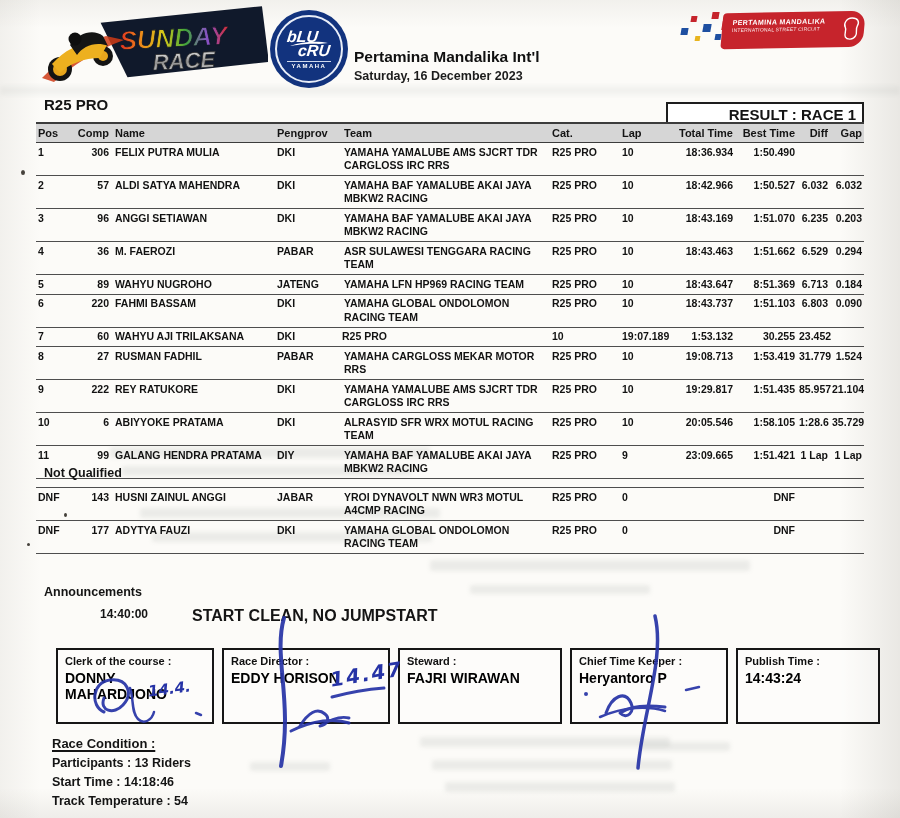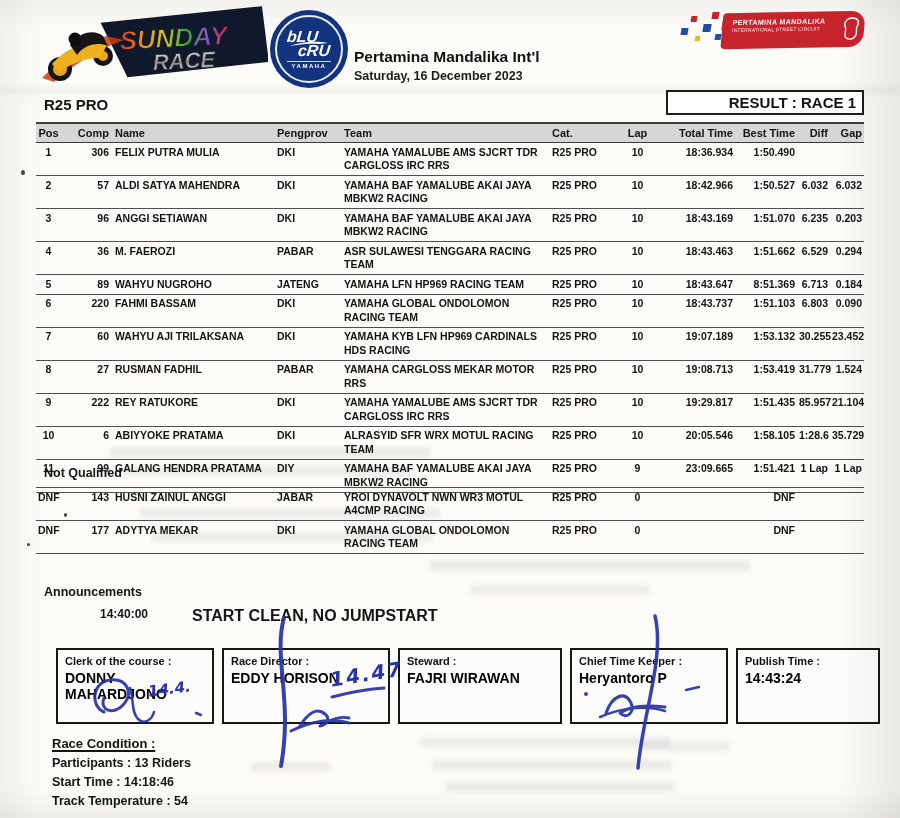--- a/index.html
+++ b/index.html
@@ -29,31 +29,31 @@
   .event-date{font-size:12.5px;font-weight:bold;color:#1c1c1c;margin-top:3px;}
   .pmx{position:absolute;right:0;top:2px;width:185px;height:48px;}
   .pmx-band{position:absolute;right:0;top:4px;width:142px;height:36px;background:#c6242c;
     border-radius:4px 14px 14px 4px;transform:skewX(-6deg) rotate(-1deg);color:#fff;padding:6px 26px 0 10px;box-sizing:border-box;}
   .pmx-t1{font-size:7px;font-weight:bold;letter-spacing:.4px;white-space:nowrap;}
   .pmx-t2{font-size:5px;letter-spacing:.2px;white-space:nowrap;margin-top:1px;opacity:.9;}
   .pmx-circuit{position:absolute;right:3px;top:5px;}
   .pmx i{position:absolute;display:block;transform:skewX(-10deg);}
   
   .class-title{position:absolute;left:44px;top:96px;font-size:15px;font-weight:bold;z-index:1;}
-  .result-box{position:absolute;right:36px;top:90px;width:188px;height:21px;border:2px solid #1d1d1d;
+  .result-box{position:absolute;right:36px;top:102px;width:188px;height:21px;border:2px solid #1d1d1d;
     background:#fff;text-align:right;font-size:15px;font-weight:bold;line-height:21px;padding-right:6px;z-index:1;}
   
   .tbl{position:absolute;left:36px;width:828px;z-index:1;}
   .results-tbl{top:122px;}
   .trow,.thead{display:grid;grid-template-columns:25px 50px 164px 65px 210px 70px 35px 80px 62px 33px 34px;}
   .thead{background:#d6d6d6;border-top:2px solid #3c3c3c;border-bottom:1.5px solid #3c3c3c;}
   .thead .h{font-size:11px;font-weight:bold;padding:3px 2px;}
   .trow{border-bottom:1.2px solid #4e4e4e;}
   .trow .c{font-size:10.5px;font-weight:bold;line-height:13.5px;padding:2.5px 2px;color:#121212;}
-  .c-pos,.c-lap{text-align:center;}
+  .c-pos,.c-lap{text-align:left;}
   .c-comp{text-align:right;}
   .c-name,.c-team{padding-left:4px !important;}
   .c-total,.c-best,.c-diff,.c-gap{text-align:right;}
   .nq-title{position:absolute;left:44px;top:466px;font-size:12.5px;font-weight:bold;z-index:1;}
   .nq-tbl{top:487px;border-top:1.2px solid #4e4e4e;}
   
   .ann-title{position:absolute;left:44px;top:585px;font-size:12.5px;font-weight:bold;z-index:1;}
   .ann-time{position:absolute;left:100px;top:607px;font-size:12px;font-weight:bold;z-index:1;}
   .ann-msg{position:absolute;left:192px;top:607px;font-size:16px;font-weight:bold;z-index:1;}
   
@@ -263,21 +263,20 @@
     <div class="c c-best">1:51.103</div>
     <div class="c c-diff">6.803</div>
     <div class="c c-gap">0.090</div>
   </div>
 
   <div class="trow">
     <div class="c c-pos">7</div>
     <div class="c c-comp">60</div>
     <div class="c c-name">WAHYU AJI TRILAKSANA</div>
     <div class="c c-peng">DKI</div>
-    <div class="c c-team">YAMAHA KYB LFN HP969 CARDINALS HDS RACING</div>
     <div class="c c-cat">R25 PRO</div>
     <div class="c c-lap">10</div>
     <div class="c c-total">19:07.189</div>
     <div class="c c-best">1:53.132</div>
     <div class="c c-diff">30.255</div>
     <div class="c c-gap">23.452</div>
   </div>
 
   <div class="trow">
     <div class="c c-pos">8</div>
@@ -350,21 +349,21 @@
     <div class="c c-lap">0</div>
     <div class="c c-total"></div>
     <div class="c c-best">DNF</div>
     <div class="c c-diff"></div>
     <div class="c c-gap"></div>
   </div>
 
   <div class="trow">
     <div class="c c-pos">DNF</div>
     <div class="c c-comp">177</div>
-    <div class="c c-name">ADYTYA MEKAR</div>
+    <div class="c c-name">ADYTYA FAUZI</div>
     <div class="c c-peng">DKI</div>
     <div class="c c-team">YAMAHA GLOBAL ONDOLOMON RACING TEAM</div>
     <div class="c c-cat">R25 PRO</div>
     <div class="c c-lap">0</div>
     <div class="c c-total"></div>
     <div class="c c-best">DNF</div>
     <div class="c c-diff"></div>
     <div class="c c-gap"></div>
   </div>
 </div>

